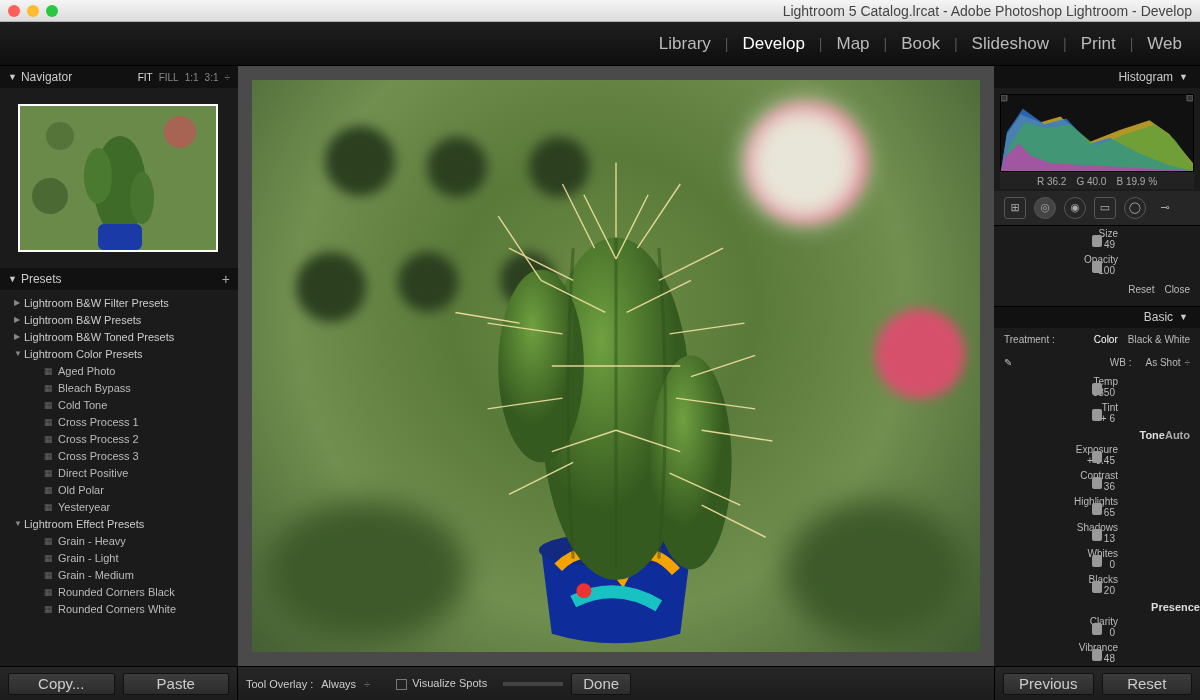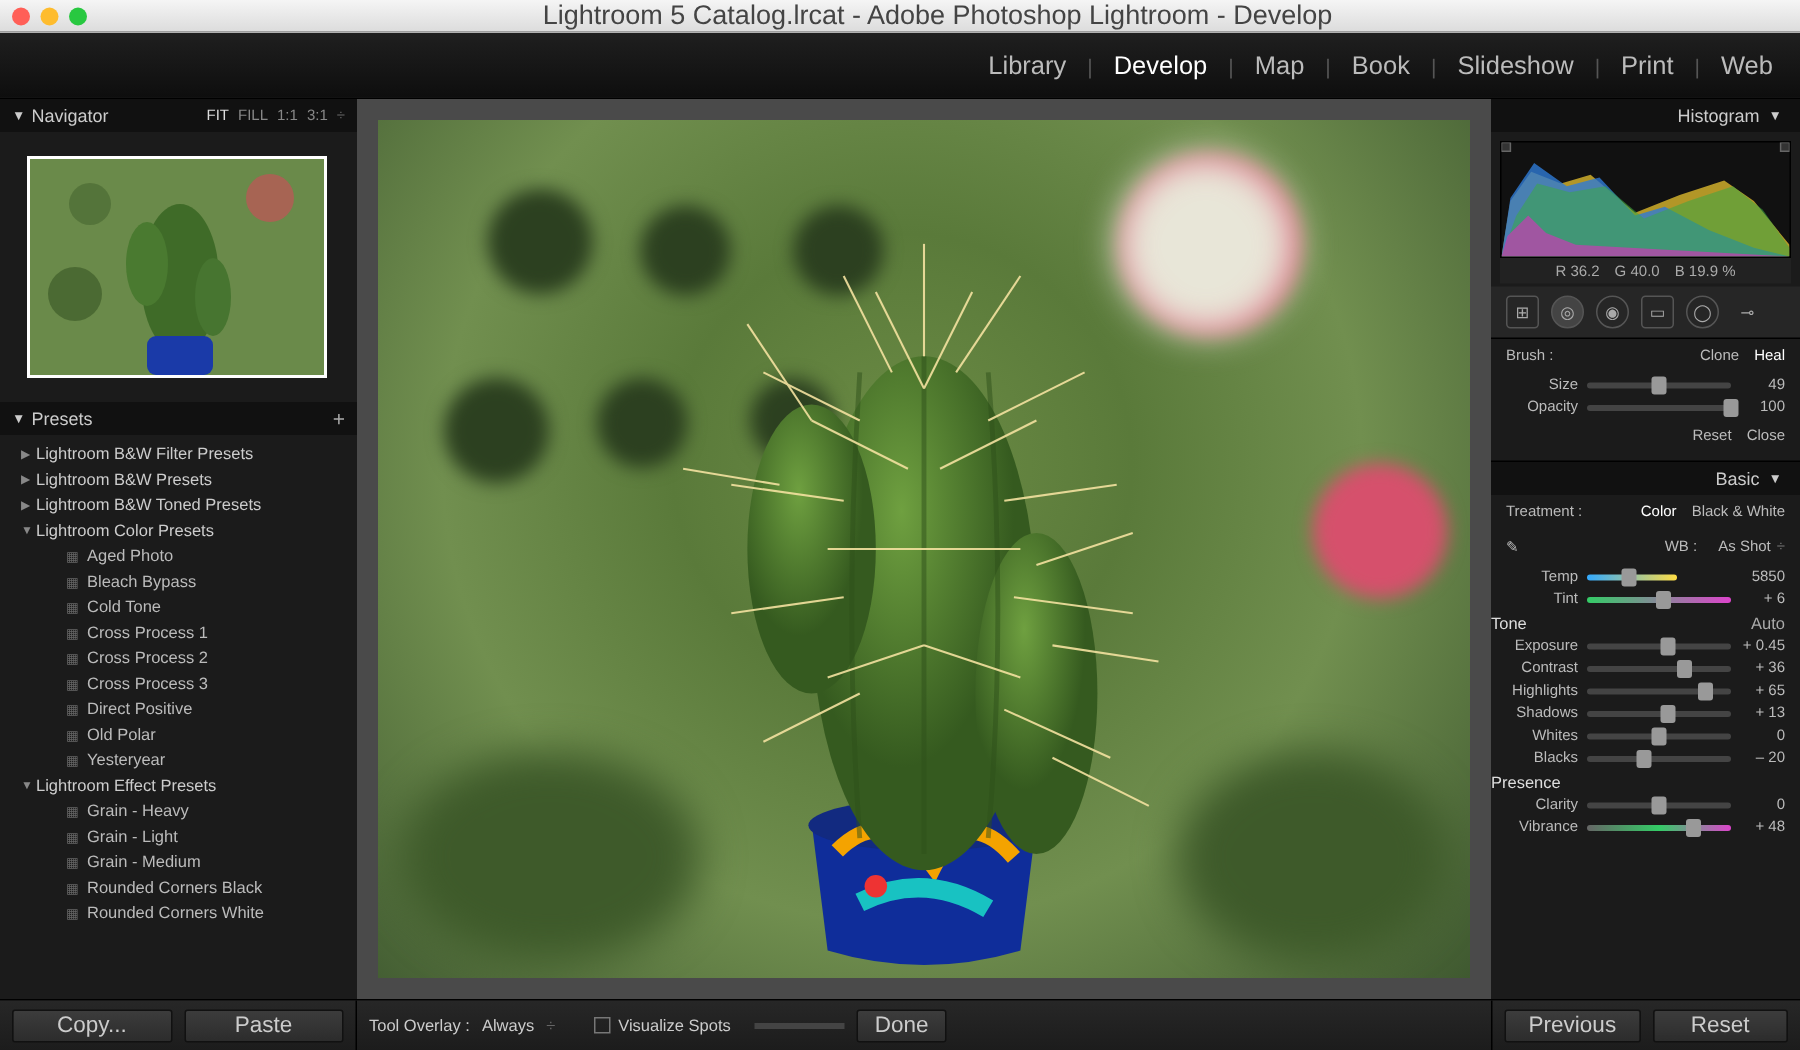--- a/index.html
+++ b/index.html
@@ -2,21 +2,21 @@
 <html><head>
 <meta charset="utf-8">
 <style>
   * { box-sizing: border-box; margin: 0; padding: 0; font-family: "Helvetica Neue", Helvetica, Arial, sans-serif; }
   body { width: 1200px; height: 700px; background:#3a3a3a; overflow:hidden; color:#ccc; font-size:11px; }
   
   .titlebar { height:22px; background:linear-gradient(#f5f5f5,#dcdcdc); display:flex; align-items:center; padding:0 8px; border-bottom:1px solid #b0b0b0;}
   .traffic { display:flex; gap:7px; }
   .traffic span { width:12px; height:12px; border-radius:50%; }
   .tred{background:#ff5f57;} .tyel{background:#febc2e;} .tgrn{background:#28c840;}
-  .titlebar .title{ flex:1; text-align:center; color:#444; font-size:18px;}
+  .titlebar .title{ flex:1; text-align:right; color:#444; font-size:14px;}
   
   .appheader{ height:44px; background:linear-gradient(#1f1f1f,#0e0e0e); display:flex; align-items:center; padding:0 18px; border-bottom:1px solid #000;}
   .logo{ display:flex; align-items:center; gap:10px;}
   .logo .lr{ font-size:24px; color:#e8e8e8; font-weight:300;}
   .logo .lr b{font-weight:600;}
   .logo .sub{ color:#777; font-size:8px; line-height:10px; padding-top:4px;}
   .logo .app{ color:#bcbcbc; font-size:17px; font-weight:300;}
   .modules{ margin-left:auto; display:flex; align-items:center; gap:14px;}
   .modules span{ color:#bbb; font-size:17px; cursor:pointer;}
   .modules span.active{ color:#fff;}
@@ -53,29 +53,29 @@
   .histbox{ height:78px; background:#111; position:relative; border:1px solid #000;}
   .histread{ display:flex; justify-content:center; gap:10px; color:#aaa; font-size:10px; padding:4px 0 2px; background:#222;}
   .origrow{ display:flex; align-items:center; padding:5px 10px; font-size:10px; color:#aaa; border-top:1px solid #000; border-bottom:1px solid #000; background:#262626;}
   
   .toolstrip{ display:flex; align-items:center; gap:8px; padding:6px 10px; background:#262626; border-bottom:1px solid #000;}
   .toolstrip .ticon{ width:22px; height:22px; border:1px solid #555; border-radius:11px; display:flex; align-items:center; justify-content:center; color:#aaa;}
   .toolstrip .ticon.sq{border-radius:3px;}
   .brushrow{ display:flex; padding:6px 10px; font-size:10px; color:#bbb;}
   .brushrow .r{ margin-left:auto; display:flex; gap:10px;}
   
-  .sld{ display:flex; align-items:center; padding:2px 10px; font-size:10px; color:#bbb;}
+  .sld{ display:flex; align-items:center; padding:2px 10px; font-size:10px; color:#bbb;flex-direction:column;}
   .sld .lbl{ width:54px; text-align:right; padding-right:6px;}
   .sld .track{ flex:1; height:4px; background:#444; position:relative; border-radius:2px;}
   .sld .track.grad1{background:linear-gradient(90deg,#3af,#fd4);}
   .sld .track.grad2{background:linear-gradient(90deg,#3c6,#d4c);}
   .sld .track.grad3{background:linear-gradient(90deg,#666,#3c6,#d4c);}
   .sld .knob{ position:absolute; top:-4px; width:10px; height:12px; background:#999; border-radius:2px; transform:translateX(-50%);}
   .sld .val{ width:36px; text-align:right; padding-left:4px;}
-  .subhdr{ text-align:left; color:#ddd; font-size:11px; padding:3px 0 1px;}
+  .subhdr{ text-align:right; color:#ddd; font-size:11px; padding:3px 0 1px;font-weight:bold;}
   .subhdr .auto{ float:right; margin-right:10px; color:#aaa;}
   .bottom-strip{ height:34px; background:linear-gradient(#272727,#1c1c1c); display:flex; border-top:1px solid #000;}
   .bottom-strip .seg{ display:flex; gap:8px; align-items:center; padding:0 8px;}
 </style>
 </head>
 <body>
 
 <div class="titlebar">
   <div class="traffic">
     <span class="tred"></span>
@@ -309,27 +309,20 @@
       </div>
     </div>
     <div class="toolstrip">
       <div class="ticon sq">⊞</div>
       <div class="ticon" style="background:#444;">◎</div>
       <div class="ticon">◉</div>
       <div class="ticon sq">▭</div>
       <div class="ticon">◯</div>
       <div class="ticon" style="border:none;">⊸</div>
     </div>
-    <div class="brushrow">
-      <span>Brush :</span>
-      <div class="r" id="brushmodes">
-          <span>Clone</span>
-          <span style="color: rgb(255, 255, 255);">Heal</span>
-        </div>
-    </div>
     <div id="brushsliders">
         <div class="sld">
           <span class="lbl">Size</span>
           <div class="track ">
             <div class="knob" style="left:50%"></div>
           </div>
           <span class="val">49</span>
         </div>
         <div class="sld">
           <span class="lbl">Opacity</span>

